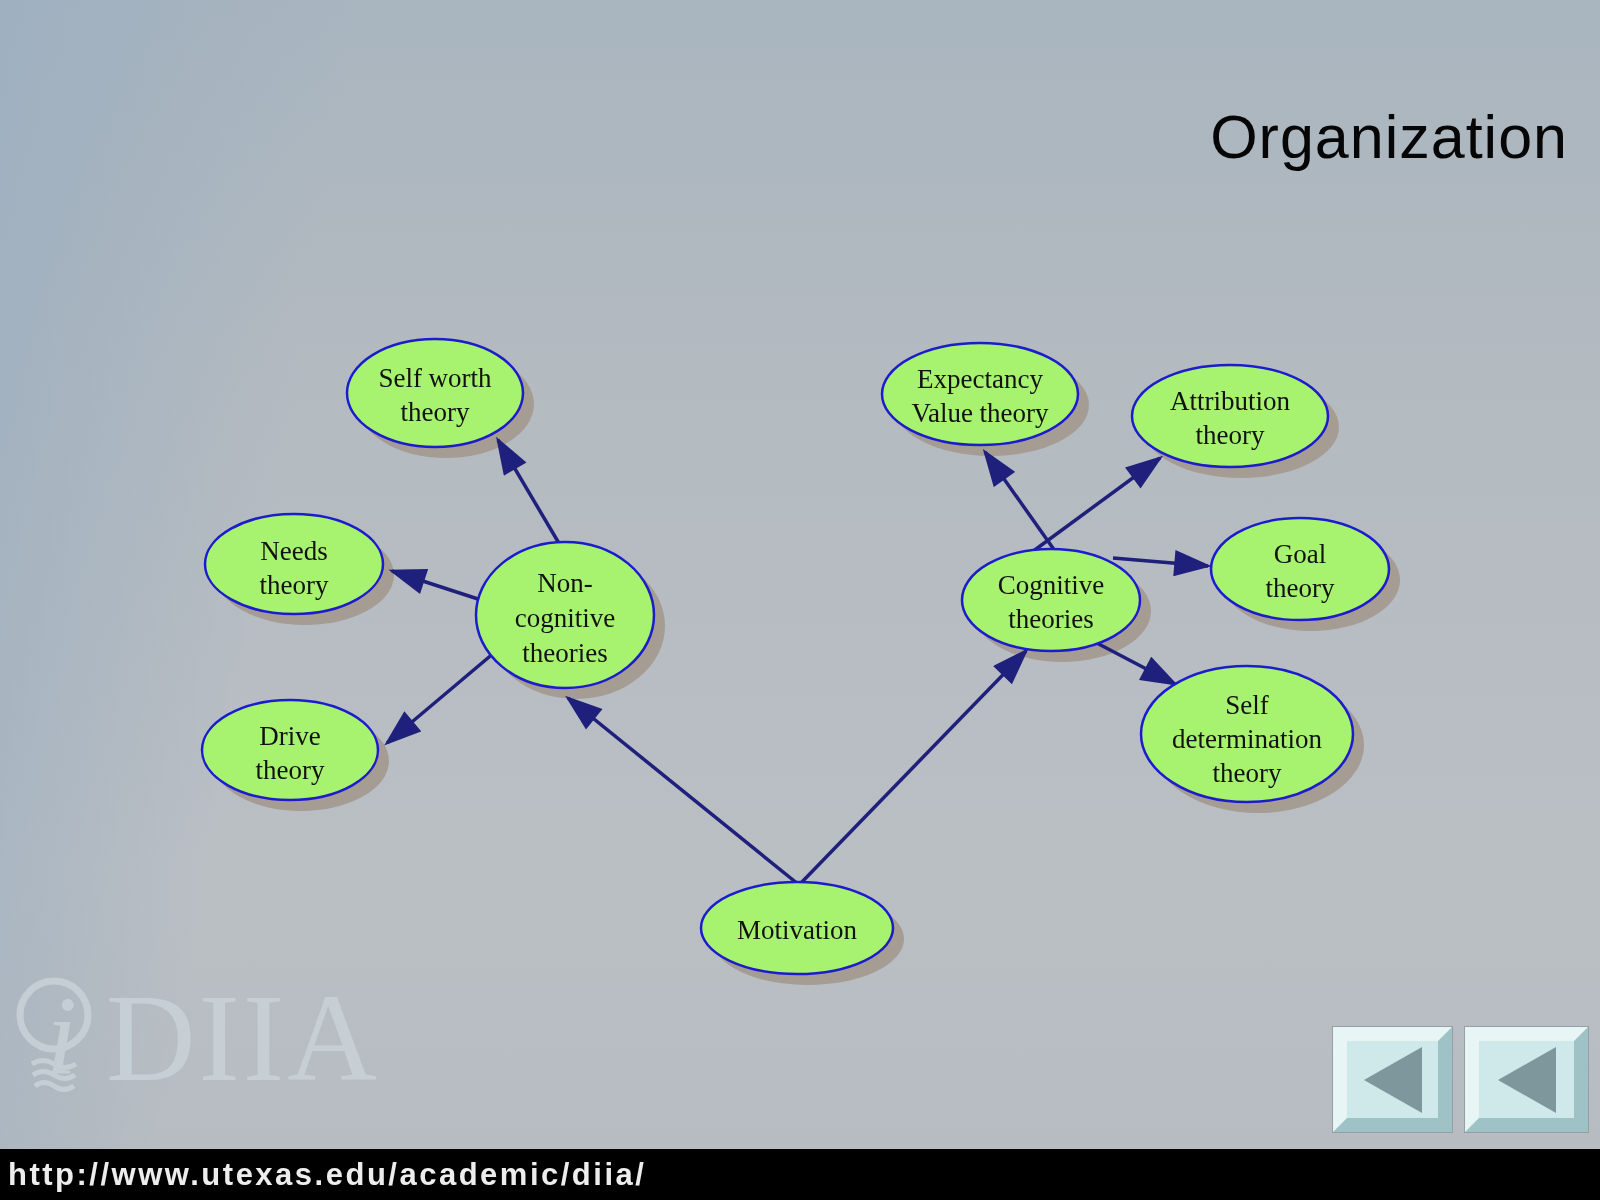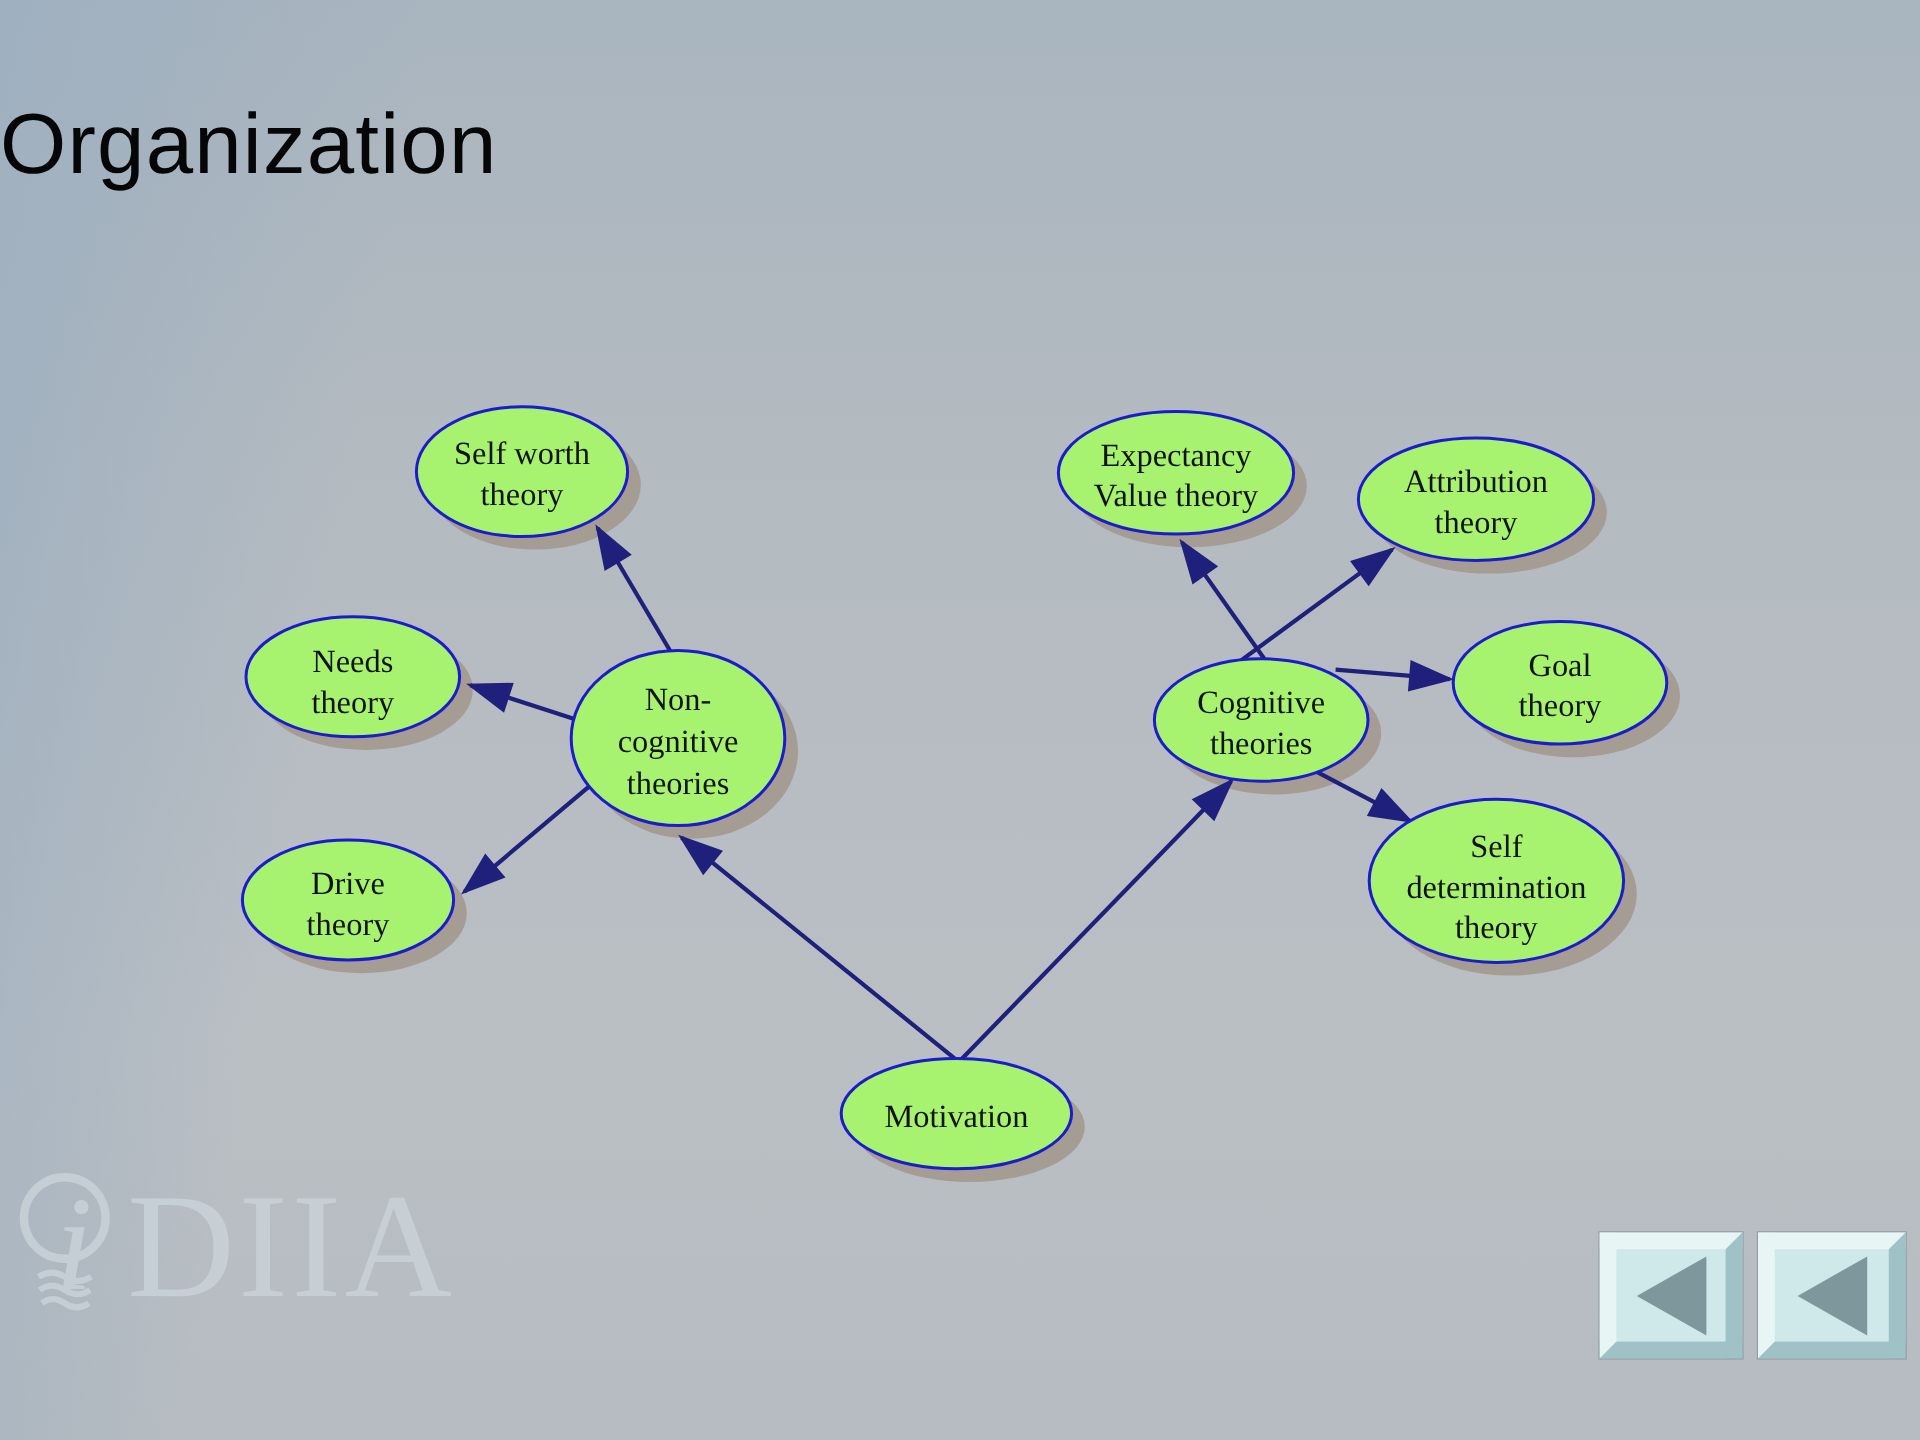--- a/index.html
+++ b/index.html
@@ -5,22 +5,22 @@
   html,body{margin:0;padding:0;}
   .slide{
     position:relative;width:1600px;height:1200px;overflow:hidden;
     font-family:"Liberation Sans",sans-serif;
     background-color:#b5bcc1;
     background-image:
       linear-gradient(100deg,#9fb0c0 0%,rgba(159,176,192,0) 20%),
       linear-gradient(to bottom,#a9b5bf 0%,#b3bac0 30%,#babfc4 72%,#b6bcc1 100%);
   }
   .title{
-    position:absolute;top:80px;left:0;width:1568px;text-align:left;
-    font-size:71px;font-weight:400;color:#060606;letter-spacing:1px;
+    position:absolute;top:102px;left:0;width:1568px;text-align:right;
+    font-size:61px;font-weight:400;color:#060606;letter-spacing:1px;
   }
   .diagram{position:absolute;left:0;top:0;}
   .node-ellipse{fill:#a7f26e;stroke:#1c1ccd;stroke-width:2.5;}
   .node-shadow{fill:#a59c94;stroke:none;}
   .edge{stroke:#1f1f7c;stroke-width:3.5;}
   .nodetext{font-family:"Liberation Serif",serif;font-size:27px;fill:#121212;text-anchor:middle;}
   .logo{position:absolute;left:8px;top:970px;opacity:.8;}
   .logo-shape{fill:none;stroke:#cbd4da;}
   .logo-text{font-family:"Liberation Serif",serif;fill:#cbd4da;}
   .tagline-bar{
@@ -154,20 +154,23 @@
   <svg class="logo" width="400" height="130" viewBox="0 0 400 130">
     <circle class="logo-shape" cx="46" cy="45" r="34" stroke-width="7"></circle>
     <path class="logo-shape" stroke-width="5" d="M24,94 Q35,87 46,94 T68,94"></path>
     <path class="logo-shape" stroke-width="5" d="M25,105 Q35,98 46,105 T67,105"></path>
     <path class="logo-shape" stroke-width="5" d="M27,116 Q36,109 46,116 T66,116"></path>
     <text class="logo-text" x="38" y="104" font-size="112" font-style="italic">i</text>
     <text class="logo-text" x="98" y="110" font-size="124" letter-spacing="3">DIIA</text>
   </svg>
 
 
+  <div class="url-bar">
+    <span>http://www.utexas.edu/academic/diia/</span>
+  </div>
 
   <button class="nav-btn" id="nav-btn-1">
     <span class="tri"></span>
   </button>
   <button class="nav-btn" id="nav-btn-2">
     <span class="tri"></span>
   </button>
 
 </div>
 

